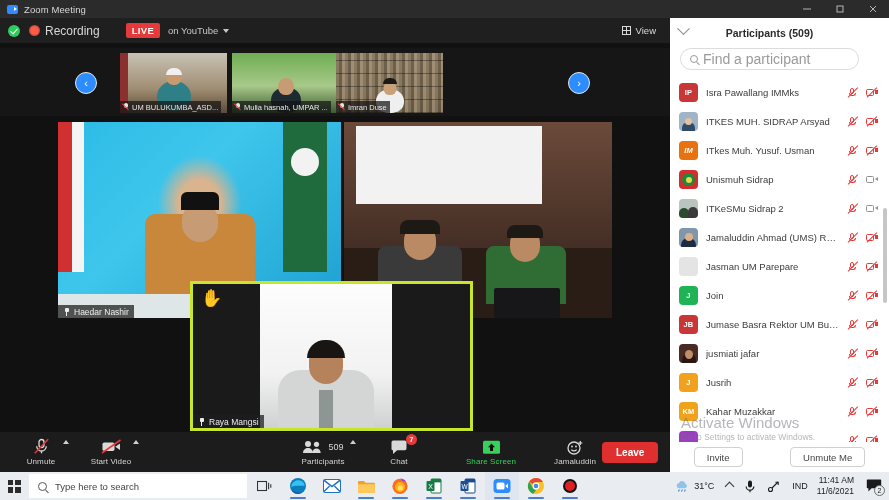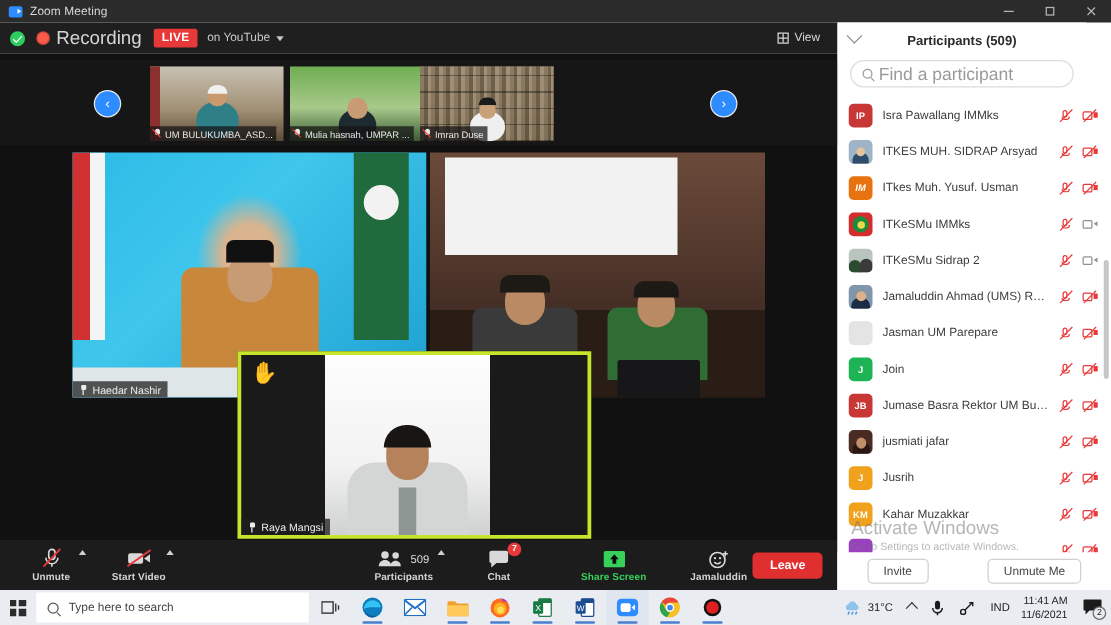--- a/index.html
+++ b/index.html
@@ -44,21 +44,21 @@
   }
   .shield:after {
     content: ""; position: absolute; left: 3.5px; top: 2.5px; width: 3px; height: 6px;
     border: solid #fff; border-width: 0 1.4px 1.4px 0; transform: rotate(42deg);
   }
   .rec-dot {
     width: 11px; height: 11px; border-radius: 50%;
     background: radial-gradient(circle, #ff5b4a 45%, #6e2b25 100%);
     flex: none; margin-right: 5px;
   }
-  .rec-label { color: #d6d6d6; font-size: 15px; margin-right: 10px; }
+  .rec-label { color: #d6d6d6; font-size: 12px; margin-right: 26px; }
   .live-badge {
     background: #e8393a; color: #fff; font-size: 9.5px; font-weight: bold;
     padding: 2px 6px 2.5px; border-radius: 2px; letter-spacing: .3px;
   }
   .onyt {
     color: #c8c8c8; font-size: 9.5px; margin-left: 8px; display: flex;
     align-items: center; gap: 5px;
   }
   .caret-d {
     width: 0; height: 0; border-left: 3.5px solid transparent;
@@ -143,21 +143,21 @@
   
   .toolbar {
     position: absolute; top: 432px; left: 0; width: 670px; height: 40px;
     background: #1c1c1c; display: flex; align-items: center;
   }
   .tool {
     display: flex; flex-direction: column; align-items: center; justify-content: center;
     min-width: 54px; height: 40px; color: #d4d4d4; font-size: 8px; gap: 2px;
     position: relative;
   }
-  .tool .lbl { font-size: 8px; letter-spacing: .1px; white-space: nowrap; font-weight: bold; }
+  .tool .lbl { font-size: 8px; letter-spacing: .1px; white-space: nowrap; }
   .tool .ico { height: 17px; display: flex; align-items: flex-end; justify-content: center; }
   .up-caret {
     position: absolute; right: -1px; top: 8px;
     width: 0; height: 0; border-left: 3.5px solid transparent;
     border-right: 3.5px solid transparent; border-bottom: 4px solid #cfcfcf;
   }
   .badge {
     position: absolute; top: 2px; right: 9px; background: #e8393a; color: #fff;
     font-size: 7px; min-width: 11px; height: 11px; border-radius: 6px;
     display: flex; align-items: center; justify-content: center; padding: 0 2px;
@@ -631,21 +631,21 @@
             <i class="lens"></i>
             <i class="slash"></i>
           </div>
       </div>
 
       <div class="prow">
         <div class="avatar" style="background:#d42d2d;">
           <span style="width:13px;height:13px;border-radius:50%;background:#1c8a3b;display:block;"></span>
           <span style="position:absolute;width:6px;height:6px;border-radius:50%;background:#e9d84a;"></span>
         </div>
-        <div class="pname">ITKeSMu IMMks</div>
+        <div class="pname">Unismuh Sidrap</div>
         <div class="pm off">
             <i class="mic-body"></i>
             <i class="mic-arc"></i>
             <i class="slash"></i>
           </div>
         <div class="pv">
             <i class="cam"></i>
             <i class="lens"></i>
           </div>
       </div>

